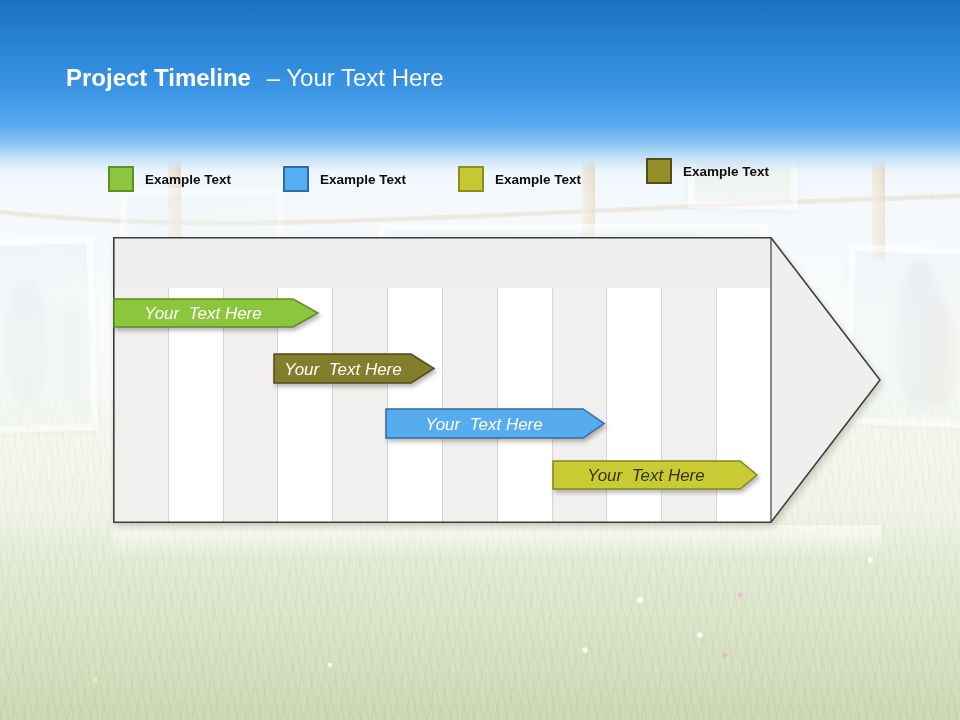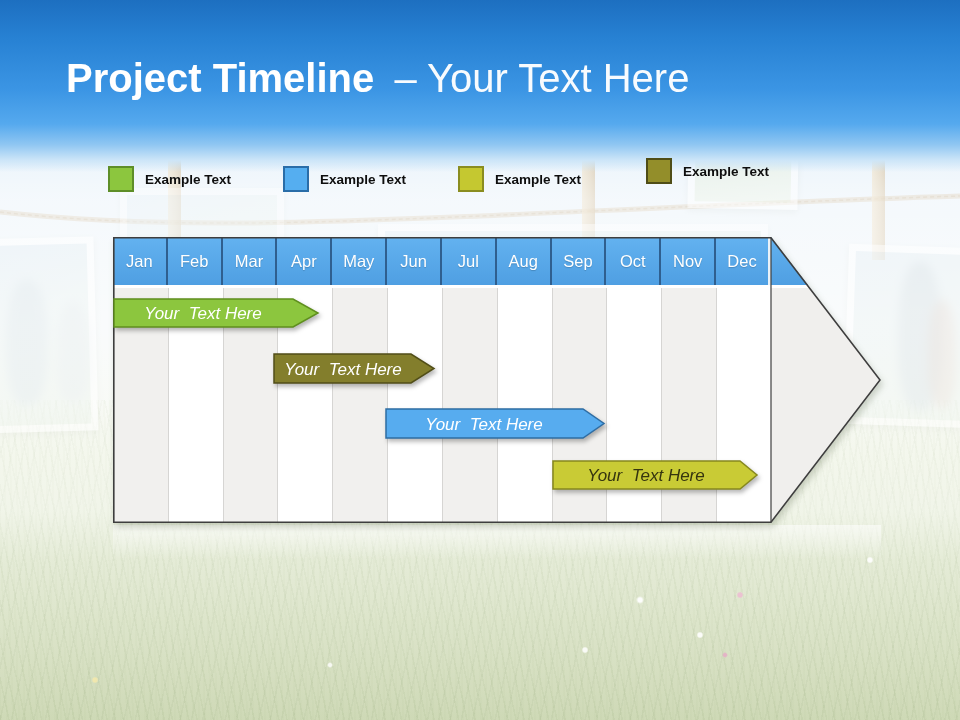--- a/index.html
+++ b/index.html
@@ -31,21 +31,21 @@
   .photo-frame .ph{width:100%;height:100%;}
   .blob{position:absolute;z-index:2;filter:blur(5px);border-radius:45% 45% 40% 40%;}
   .bg-wash{position:absolute;left:0;top:140px;width:960px;height:580px;z-index:3;
     background:linear-gradient(180deg, rgba(255,255,255,.30) 0, rgba(255,255,255,.62) 60px,
       rgba(255,255,255,.70) 170px, rgba(255,255,255,.70) 370px, rgba(255,255,255,.52) 420px,
       rgba(255,255,255,.42) 510px, rgba(255,255,255,.33) 580px);}
 
   
   .top-banner{position:absolute;left:0;top:0;width:960px;height:172px;z-index:4;
     background:linear-gradient(180deg,#1D6FC0 0%,#2781D3 22%,#3B95E4 52%,#55A9EE 72%,#8FC6F2 84%,#CCE5F8 93%,rgba(231,242,250,0) 100%);}
-  .title{position:absolute;left:66px;top:61px;z-index:5;color:#FFFFFF;font-size:40px;line-height:34px;white-space:nowrap;}
+  .title{position:absolute;left:66px;top:61px;z-index:5;color:#FFFFFF;font-size:24px;line-height:34px;white-space:nowrap;}
   .title .t-bold{font-weight:bold;}
   .title .t-reg{font-weight:normal;margin-left:9px;opacity:.97;}
 
   
   .legend-item{position:absolute;z-index:6;display:flex;align-items:center;}
   .legend-item .sw{display:block;}
   .legend-label{margin-left:11px;font-size:13.5px;font-weight:bold;color:#0E0E0E;white-space:pre;}
 
   
   .arrow-wrap{position:absolute;left:113px;top:237px;width:768px;height:286px;z-index:5;
@@ -138,34 +138,20 @@
   </div>
   <div class="legend-item" style="left:646px;top:158px;">
     <svg class="sw" width="26" height="26">
       <rect x="1" y="1" width="24" height="24" stroke-width="2" fill="#938E2A" stroke="#4F4D17"></rect>
     </svg>
     <span class="legend-label">Example Text</span>
   </div>
 
   <div class="arrow-wrap">
     <div class="arrow-clip">
-      <div class="month-band">
-        <div class="month-cell">Jan</div>
-        <div class="month-cell">Feb</div>
-        <div class="month-cell">Mar</div>
-        <div class="month-cell">Apr</div>
-        <div class="month-cell">May</div>
-        <div class="month-cell">Jun</div>
-        <div class="month-cell">Jul</div>
-        <div class="month-cell">Aug</div>
-        <div class="month-cell">Sep</div>
-        <div class="month-cell">Oct</div>
-        <div class="month-cell">Nov</div>
-        <div class="month-cell">Dec</div>
-      </div>
       <div class="columns">
         <div class="col"></div>
         <div class="col"></div>
         <div class="col"></div>
         <div class="col"></div>
         <div class="col"></div>
         <div class="col"></div>
         <div class="col"></div>
         <div class="col"></div>
         <div class="col"></div>

